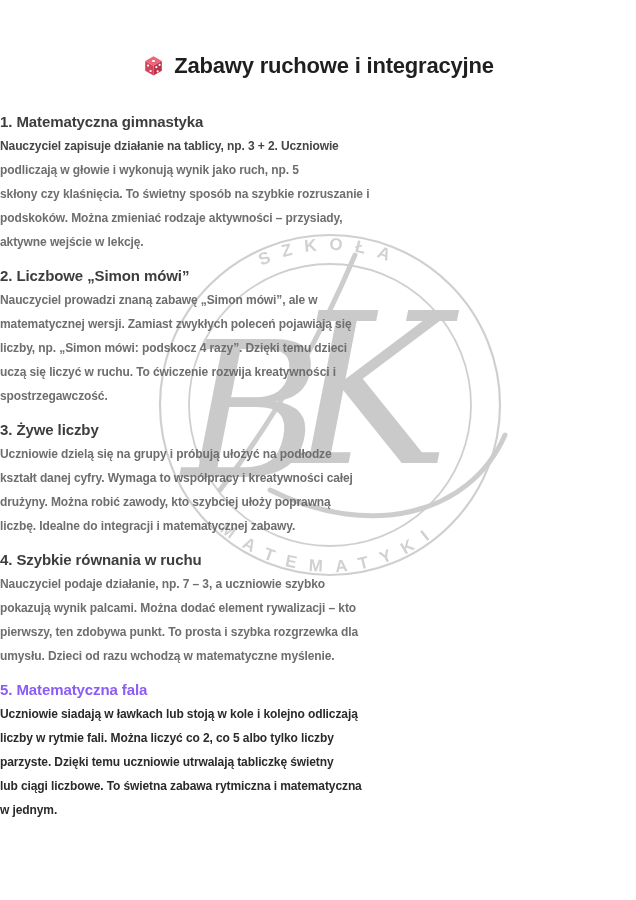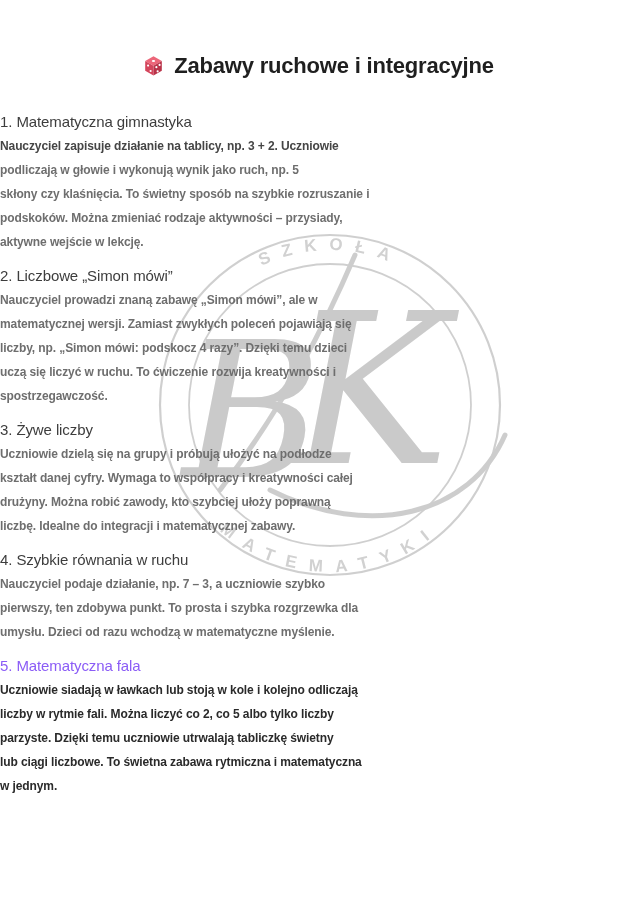--- a/index.html
+++ b/index.html
@@ -30,21 +30,21 @@
   .title{
     margin:0;font-size:22px;line-height:32px;color:#1f1f1f;
     letter-spacing:-0.2px;font-weight:700;
     display:flex;align-items:center;justify-content:center;gap:9px;
   }
   .die-icon{display:inline-flex;width:23px;height:23px;}
   .content{margin-top:28px;}
   section{margin:0 0 10px 0;}
   .sec-heading{
     margin:0;font-size:15px;line-height:24px;color:#3d3d3d;
-    letter-spacing:-0.1px;font-weight:400;
+    letter-spacing:-0.1px;font-weight:700;
   }
   .line{
     font-size:12px;line-height:24px;color:#6e6e6e;
     letter-spacing:-0.1px;white-space:nowrap;
   }
   .line.strong{color:#454545;}
   section.darker .sec-heading{color:#8b5cf6;}
   section.darker .line{color:#2a2a2a;}
 </style>
 </head>
@@ -114,20 +114,21 @@
         <div class="sec-heading">3. Żywe liczby</div>
         <div class="line">Uczniowie dzielą się na grupy i próbują ułożyć na podłodze</div>
         <div class="line">kształt danej cyfry. Wymaga to współpracy i kreatywności całej</div>
         <div class="line">drużyny. Można robić zawody, kto szybciej ułoży poprawną</div>
         <div class="line">liczbę. Idealne do integracji i matematycznej zabawy.</div>
       </section>
 
       <section>
         <div class="sec-heading">4. Szybkie równania w ruchu</div>
         <div class="line">Nauczyciel podaje działanie, np. 7 – 3, a uczniowie szybko</div>
+        <div class="line">pokazują wynik palcami. Można dodać element rywalizacji – kto</div>
         <div class="line">pierwszy, ten zdobywa punkt. To prosta i szybka rozgrzewka dla</div>
         <div class="line">umysłu. Dzieci od razu wchodzą w matematyczne myślenie.</div>
       </section>
 
       <section class="darker">
         <div class="sec-heading">5. Matematyczna fala</div>
         <div class="line">Uczniowie siadają w ławkach lub stoją w kole i kolejno odliczają</div>
         <div class="line">liczby w rytmie fali. Można liczyć co 2, co 5 albo tylko liczby</div>
         <div class="line">parzyste. Dzięki temu uczniowie utrwalają tabliczkę świetny</div>
         <div class="line">lub ciągi liczbowe. To świetna zabawa rytmiczna i matematyczna</div>

